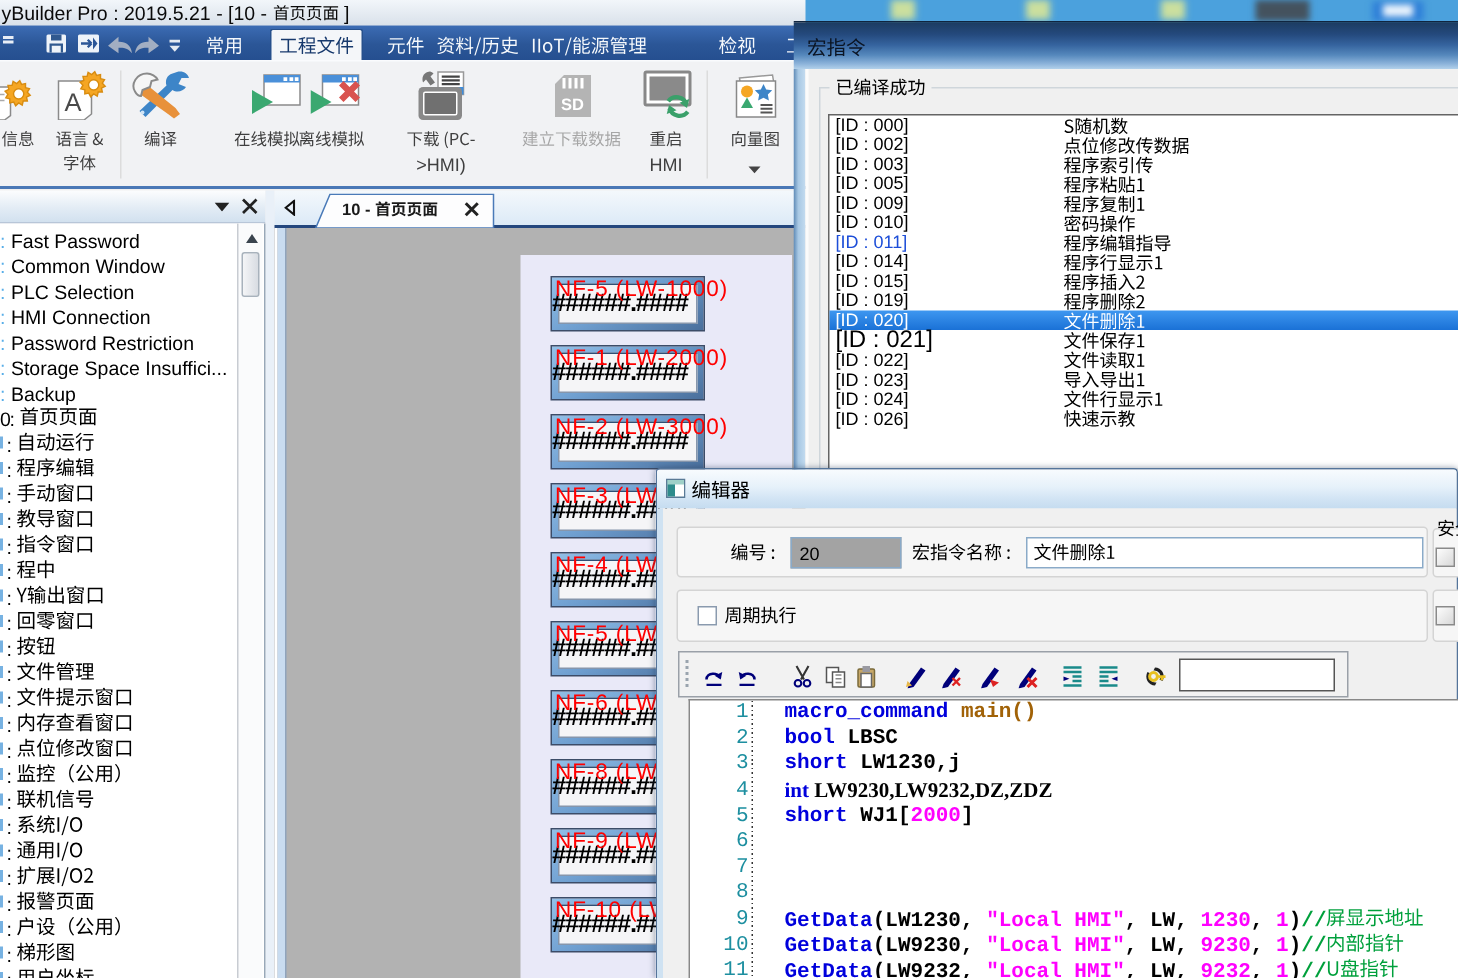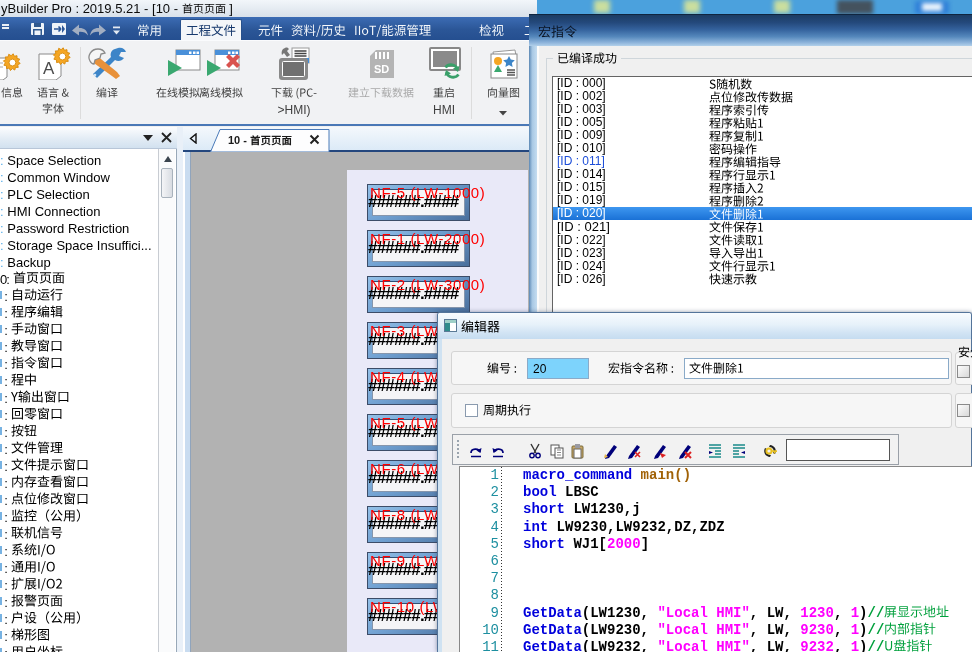--- a/index.html
+++ b/index.html
@@ -273,21 +273,21 @@
         <use href="#b9996" x="0"></use>
         <use href="#b9875" x="1000"></use>
         <use href="#b9875" x="2000"></use>
         <use href="#b9762" x="3000"></use>
       </g>
     </svg></div>
 <svg class="a" style="left:309px;top:134px" width="11" height="11" viewBox="0 0 11 11">
     <path d="M1.5 1.5l8 8M9.5 1.5l-8 8" stroke="#222" stroke-width="2"></path>
   </svg>
 <div class="a" style="left:0;top:149px;width:177px;height:503px;background:#fff;border-right:1px solid #98a8b8;overflow:hidden"></div>
-<div class="a" style="left:0;top:153.0px;font-size:13px;white-space:nowrap"><span style="color:#58aee8">:</span>&nbsp;<span style="color:#000">Space Selection</span></div>
+<div class="a" style="left:0;top:153.0px;font-size:13px;white-space:nowrap"><span style="color:#58aee8">:</span>&nbsp;<span style="color:#000">Fast Password</span></div>
 <div class="a" style="left:0;top:170.0px;font-size:13px;white-space:nowrap"><span style="color:#58aee8">:</span>&nbsp;<span style="color:#000">Common Window</span></div>
 <div class="a" style="left:0;top:187.0px;font-size:13px;white-space:nowrap"><span style="color:#58aee8">:</span>&nbsp;<span style="color:#000">PLC Selection</span></div>
 <div class="a" style="left:0;top:204.0px;font-size:13px;white-space:nowrap"><span style="color:#58aee8">:</span>&nbsp;<span style="color:#000">HMI Connection</span></div>
 <div class="a" style="left:0;top:221.0px;font-size:13px;white-space:nowrap"><span style="color:#58aee8">:</span>&nbsp;<span style="color:#000">Password Restriction</span></div>
 <div class="a" style="left:0;top:238.0px;font-size:13px;white-space:nowrap"><span style="color:#58aee8">:</span>&nbsp;<span style="color:#000">Storage Space Insuffici...</span></div>
 <div class="a" style="left:0;top:255.0px;font-size:13px;white-space:nowrap"><span style="color:#58aee8">:</span>&nbsp;<span style="color:#000">Backup</span></div>
 <div class="a" style="left:0;top:272.0px;font-size:13px;color:#000">0</div>
 <div class="a" style="left:6.3px;top:272.0px;font-size:13px;color:#000">:</div>
 <svg style="position:absolute;left:12.5px;top:271.1px;" width="52" height="14" viewBox="0 0 52 14">
     <g fill="#000" transform="translate(0,11.44) scale(0.013000)">
@@ -721,21 +721,21 @@
     <div class="a" style="left:5px;top:131.4px;font-size:12px;line-height:13px;color:#fff;white-space:nowrap">[ID : 020]</div>
     <svg style="position:absolute;left:157px;top:132.2px" width="55" height="13" viewBox="0 0 55 13">
       <g fill="#fff" transform="translate(0,10.56) scale(0.012000)">
         <use href="#r6587" x="0"></use>
         <use href="#r4ef6" x="1000"></use>
         <use href="#r5220" x="2000"></use>
         <use href="#r9664" x="3000"></use>
         <use href="#r31" x="4000"></use>
       </g>
     </svg>
-    <div class="a" style="left:5px;top:144.4px;font-size:13px;line-height:13px;color:#000;white-space:nowrap">[ID : 021]</div>
+    <div class="a" style="left:5px;top:144.4px;font-size:16px;line-height:13px;color:#000;white-space:nowrap">[ID : 021]</div>
     <svg style="position:absolute;left:157px;top:145.2px" width="55" height="13" viewBox="0 0 55 13">
       <g fill="#000" transform="translate(0,10.56) scale(0.012000)">
         <use href="#r6587" x="0"></use>
         <use href="#r4ef6" x="1000"></use>
         <use href="#r4fdd" x="2000"></use>
         <use href="#r5b58" x="3000"></use>
         <use href="#r31" x="4000"></use>
       </g>
     </svg>
     <div class="a" style="left:5px;top:157.5px;font-size:12px;line-height:13px;color:#000000;white-space:nowrap">[ID : 022]</div>
@@ -797,21 +797,21 @@
     </g>
   </svg>
 <div class="a" style="left:451px;top:351px;width:501px;height:34px;background:#f6f6f6;border:1px solid #d4d4d4;border-radius:3px"></div>
 <svg style="position:absolute;left:487.0px;top:361.9px;" width="31" height="13" viewBox="0 0 31 13">
     <g fill="#000" transform="translate(0,10.56) scale(0.012000)">
       <use href="#r7f16" x="0"></use>
       <use href="#r53f7" x="1000"></use>
       <use href="#r3a" x="2224"></use>
     </g>
   </svg>
-<div class="a" style="left:527px;top:358px;width:62px;height:21px;background:#7dd3fc;border:1px solid #8aaac8">
+<div class="a" style="left:527px;top:358px;width:74px;height:21px;background:#a3a3a3;border:1px solid #8aaac8">
     <div style="font-size:12px;padding:3px 0 0 5px">20</div>
   </div>
 <svg style="position:absolute;left:608.0px;top:361.9px;" width="67" height="13" viewBox="0 0 67 13">
     <g fill="#000" transform="translate(0,10.56) scale(0.012000)">
       <use href="#r5b8f" x="0"></use>
       <use href="#r6307" x="1000"></use>
       <use href="#r4ee4" x="2000"></use>
       <use href="#r540d" x="3000"></use>
       <use href="#r79f0" x="4000"></use>
       <use href="#r3a" x="5224"></use>
@@ -907,21 +907,21 @@
 <div class="a" style="left:786px;top:439px;width:104px;height:22px;background:#fff;border:1px solid #555"></div>
 <div class="a" style="left:459px;top:466px;width:513px;height:186px;background:#fff;border:1px solid #888;border-right:none;border-bottom:none;overflow:hidden"></div>
 <div class="a" style="left:501px;top:467px;width:1px;height:185px;background:repeating-linear-gradient(#333 0 1px,transparent 1px 3px)"></div>
 <div class="a" style="left:459px;top:467.0px;width:40px;height:17px;font-family:'Liberation Mono',monospace;font-weight:bold;font-size:14px;line-height:17px;font-weight:normal;color:#1d8fa0;text-align:right">1</div>
 <div class="a il" style="left:523px;top:467.0px;font-family:'Liberation Mono',monospace;font-weight:bold;font-size:14px;line-height:17px;white-space:nowrap"><span style="color:#0000dc">macro_command</span><span style="color:#a16207">&nbsp;main()</span></div>
 <div class="a" style="left:459px;top:484.2px;width:40px;height:17px;font-family:'Liberation Mono',monospace;font-weight:bold;font-size:14px;line-height:17px;font-weight:normal;color:#1d8fa0;text-align:right">2</div>
 <div class="a il" style="left:523px;top:484.2px;font-family:'Liberation Mono',monospace;font-weight:bold;font-size:14px;line-height:17px;white-space:nowrap"><span style="color:#0000dc">bool</span><span style="color:#000">&nbsp;LBSC</span></div>
 <div class="a" style="left:459px;top:501.4px;width:40px;height:17px;font-family:'Liberation Mono',monospace;font-weight:bold;font-size:14px;line-height:17px;font-weight:normal;color:#1d8fa0;text-align:right">3</div>
 <div class="a il" style="left:523px;top:501.4px;font-family:'Liberation Mono',monospace;font-weight:bold;font-size:14px;line-height:17px;white-space:nowrap"><span style="color:#0000dc">short</span><span style="color:#000">&nbsp;LW1230,j</span></div>
 <div class="a" style="left:459px;top:518.6px;width:40px;height:17px;font-family:'Liberation Mono',monospace;font-weight:bold;font-size:14px;line-height:17px;font-weight:normal;color:#1d8fa0;text-align:right">4</div>
-<div class="a il" style="left:523px;top:518.6px;font-family:Liberation Mono, monospace;font-weight:bold;font-size:14px;line-height:17px;white-space:nowrap"><span style="color:#0000dc">int</span><span style="color:#000">&nbsp;LW9230,LW9232,DZ,ZDZ</span></div>
+<div class="a il" style="left:523px;top:518.6px;font-family:Liberation Serif, serif;font-weight:bold;font-size:14px;line-height:17px;white-space:nowrap"><span style="color:#0000dc">int</span><span style="color:#000">&nbsp;LW9230,LW9232,DZ,ZDZ</span></div>
 <div class="a" style="left:459px;top:535.8px;width:40px;height:17px;font-family:'Liberation Mono',monospace;font-weight:bold;font-size:14px;line-height:17px;font-weight:normal;color:#1d8fa0;text-align:right">5</div>
 <div class="a il" style="left:523px;top:535.8px;font-family:'Liberation Mono',monospace;font-weight:bold;font-size:14px;line-height:17px;white-space:nowrap"><span style="color:#0000dc">short</span><span style="color:#000">&nbsp;WJ1[</span><span style="color:#ff00ff">2000</span><span style="color:#000">]</span></div>
 <div class="a" style="left:459px;top:553.0px;width:40px;height:17px;font-family:'Liberation Mono',monospace;font-weight:bold;font-size:14px;line-height:17px;font-weight:normal;color:#1d8fa0;text-align:right">6</div>
 <div class="a" style="left:459px;top:570.2px;width:40px;height:17px;font-family:'Liberation Mono',monospace;font-weight:bold;font-size:14px;line-height:17px;font-weight:normal;color:#1d8fa0;text-align:right">7</div>
 <div class="a" style="left:459px;top:587.4px;width:40px;height:17px;font-family:'Liberation Mono',monospace;font-weight:bold;font-size:14px;line-height:17px;font-weight:normal;color:#1d8fa0;text-align:right">8</div>
 <div class="a" style="left:459px;top:604.6px;width:40px;height:17px;font-family:'Liberation Mono',monospace;font-weight:bold;font-size:14px;line-height:17px;font-weight:normal;color:#1d8fa0;text-align:right">9</div>
 <div class="a il" style="left:523px;top:604.6px;font-family:'Liberation Mono',monospace;font-weight:bold;font-size:14px;line-height:17px;white-space:nowrap"><span style="color:#0000dc">GetData</span><span style="color:#000">(LW1230,&nbsp;</span><span style="color:#ff00ff">"Local&nbsp;HMI"</span><span style="color:#000">,&nbsp;LW,&nbsp;</span><span style="color:#ff00ff">1230</span><span style="color:#000">,&nbsp;</span><span style="color:#ff00ff">1</span><span style="color:#000">)</span><span style="color:#00a03c">//</span><svg style="display:inline-block;vertical-align:-2px" width="65" height="14" viewBox="0 0 65 14">
       <g fill="#00a03c" transform="translate(0,11.44) scale(0.013000)">
         <use href="#r5c4f" x="0"></use>
         <use href="#r663e" x="1000"></use>

